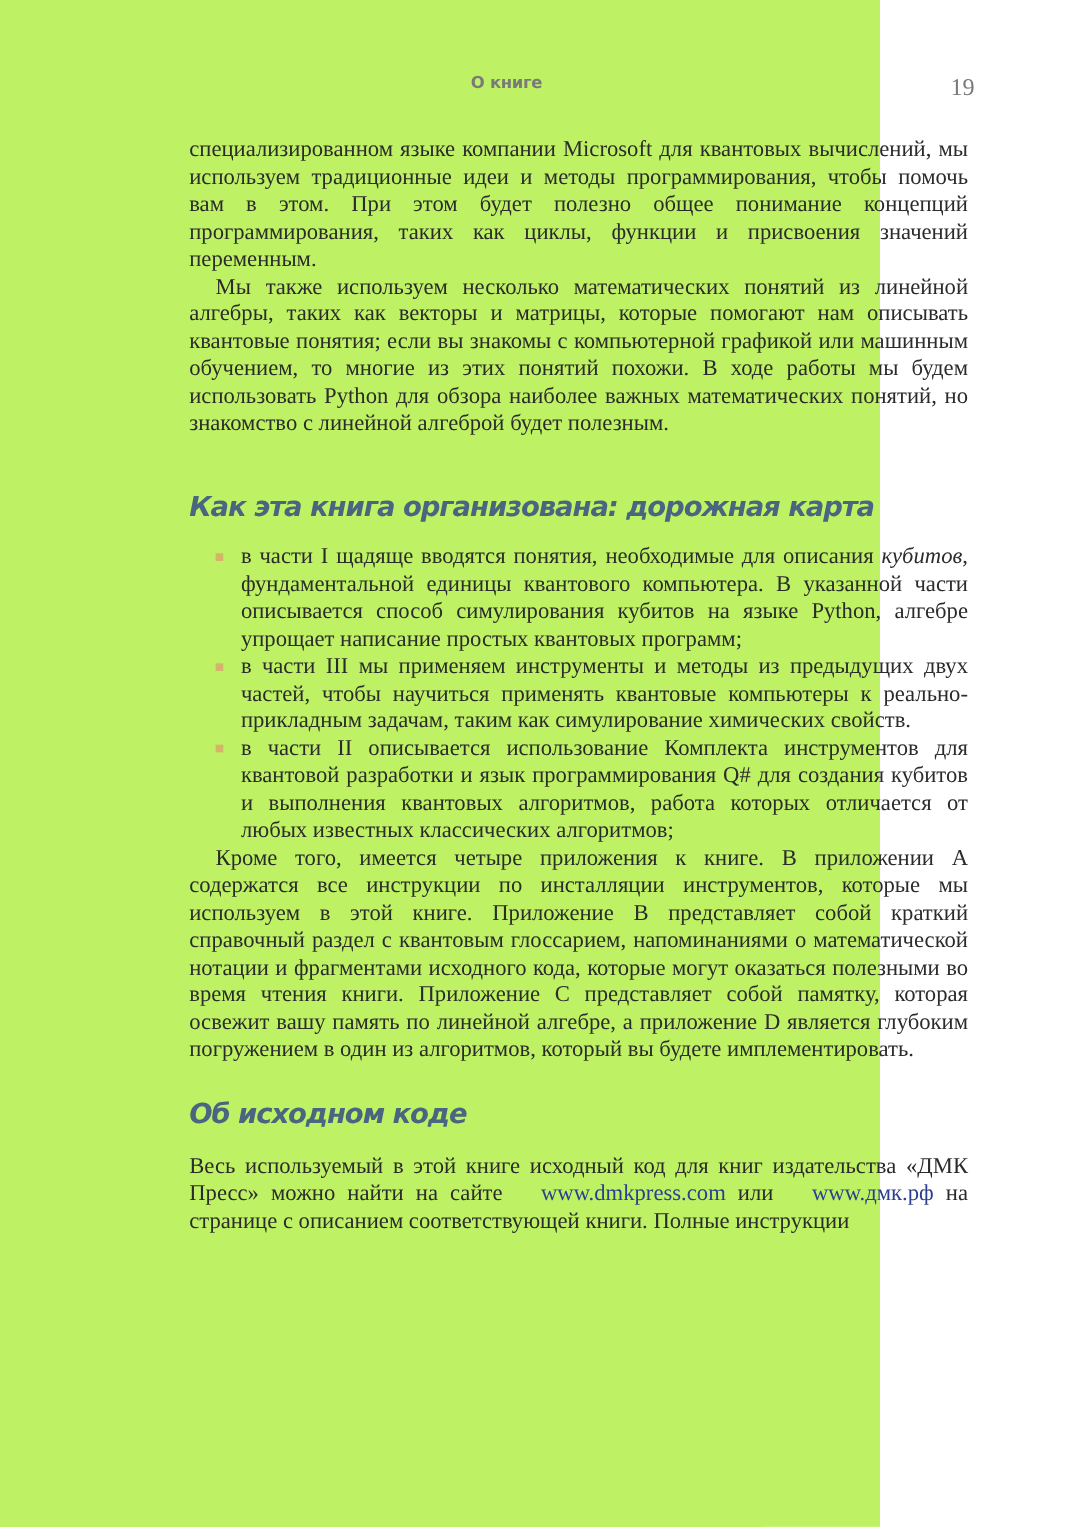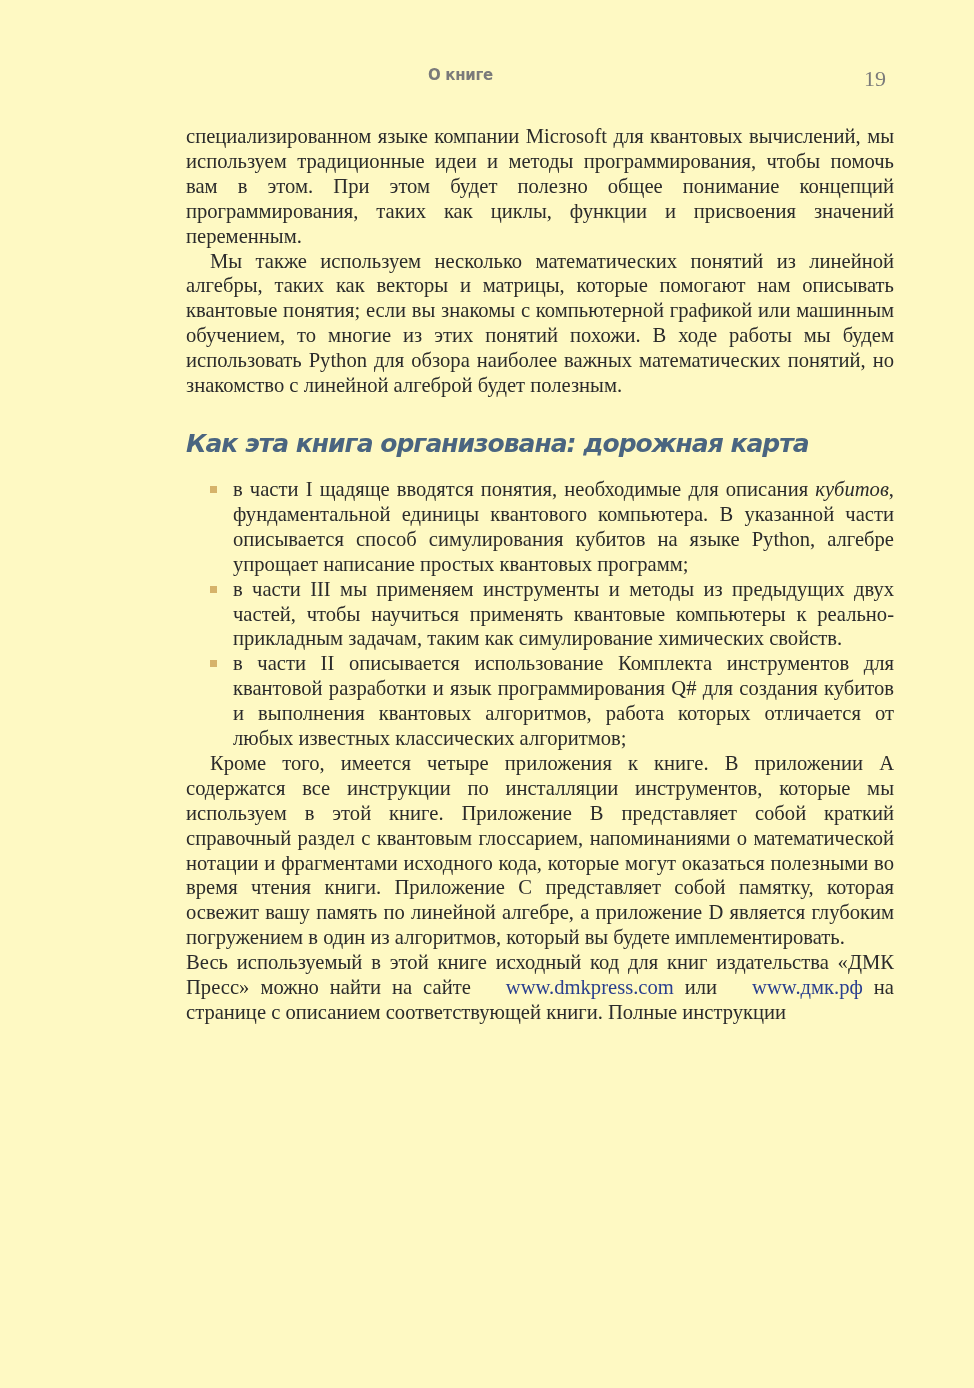--- a/index.html
+++ b/index.html
@@ -9,23 +9,23 @@
     }
     body {
       width: 974px;
       height: 1388px;
       position: relative;
       overflow: hidden;
     }
     .page {
       position: absolute;
       left: 0; top: 0;
-      width: 974px;
+      width: 800px;
       height: 1388px;
-      background: #fef9c3;
+      background: #bef264;
     }
     .running-header {
       position: absolute;
       left: 178px;
       top: 66px;
       width: 708px;
       height: 26px;
     }
     .running-title {
       position: absolute;
@@ -40,21 +40,21 @@
     .page-number {
       position: absolute;
       right: 0;
       top: 0;
       font-family: "Liberation Serif", serif;
       font-size: 22px;
       color: #7a7a7a;
     }
     .content {
       position: absolute;
-      left: 186px;
+      left: 172px;
       top: 124px;
       width: 708px;
       font-family: "Liberation Serif", serif;
       font-size: 20.6px;
       line-height: 24.9px;
       color: #2b2b2b;
     }
     p {
       margin: 0;
       text-align: justify;
@@ -64,21 +64,21 @@
     h2 {
       margin: 0;
       font-family: "DejaVu Sans", sans-serif;
       font-style: italic;
       font-weight: bold;
       color: #4a6580;
       font-size: 25px;
       letter-spacing: -1px;
       line-height: 30px;
     }
-    .h2-first { margin-top: 31px; margin-bottom: 18px; }
+    .h2-first { margin-top: 48px; margin-bottom: 18px; }
     .h2-second { margin-top: 31px; margin-bottom: 20px; }
     ul.parts {
       list-style: none;
       margin: 0;
       padding: 0 0 0 47px;
     }
     ul.parts li {
       position: relative;
       text-align: justify;
       text-align-last: left;
@@ -123,17 +123,18 @@
       <li>
         <span class="bullet"></span><span>в части III мы применяем инструменты и методы из предыдущих двух частей, чтобы научиться применять квантовые компьютеры к реально-прикладным задачам, таким как симулирование химических свойств.</span>
       </li>
       <li>
         <span class="bullet"></span><span>в части II описывается использование Комплекта инструментов для квантовой разработки и язык программирования Q# для создания кубитов и выполнения квантовых алгоритмов, работа которых отличается от любых известных классических алгоритмов;</span>
       </li>
     </ul>
 
     <p class="indent">Кроме того, имеется четыре приложения к книге. В приложении A содержатся все инструкции по инсталляции инструментов, которые мы используем в этой книге. Приложение B представляет собой краткий справочный раздел с квантовым глоссарием, напоминаниями о математической нотации и фрагментами исходного кода, которые могут оказаться полезными во время чтения книги. Приложение C представляет собой памятку, которая освежит вашу память по линейной алгебре, а приложение D является глубоким погружением в один из алгоритмов, который вы будете имплементировать.</p>
 
+    <h2 class="h2-second">Об исходном коде</h2>
 
     <p><span>Весь используемый в этой книге исходный код для книг издательства «ДМК Пресс» можно найти на сайте </span><a class="link">www.dmkpress.com</a><span> или </span><a class="link">www.дмк.рф</a><span> на странице с описанием соответствующей книги. Полные инструкции</span></p>
 
   </div>
 </div>
 
 </body></html>

